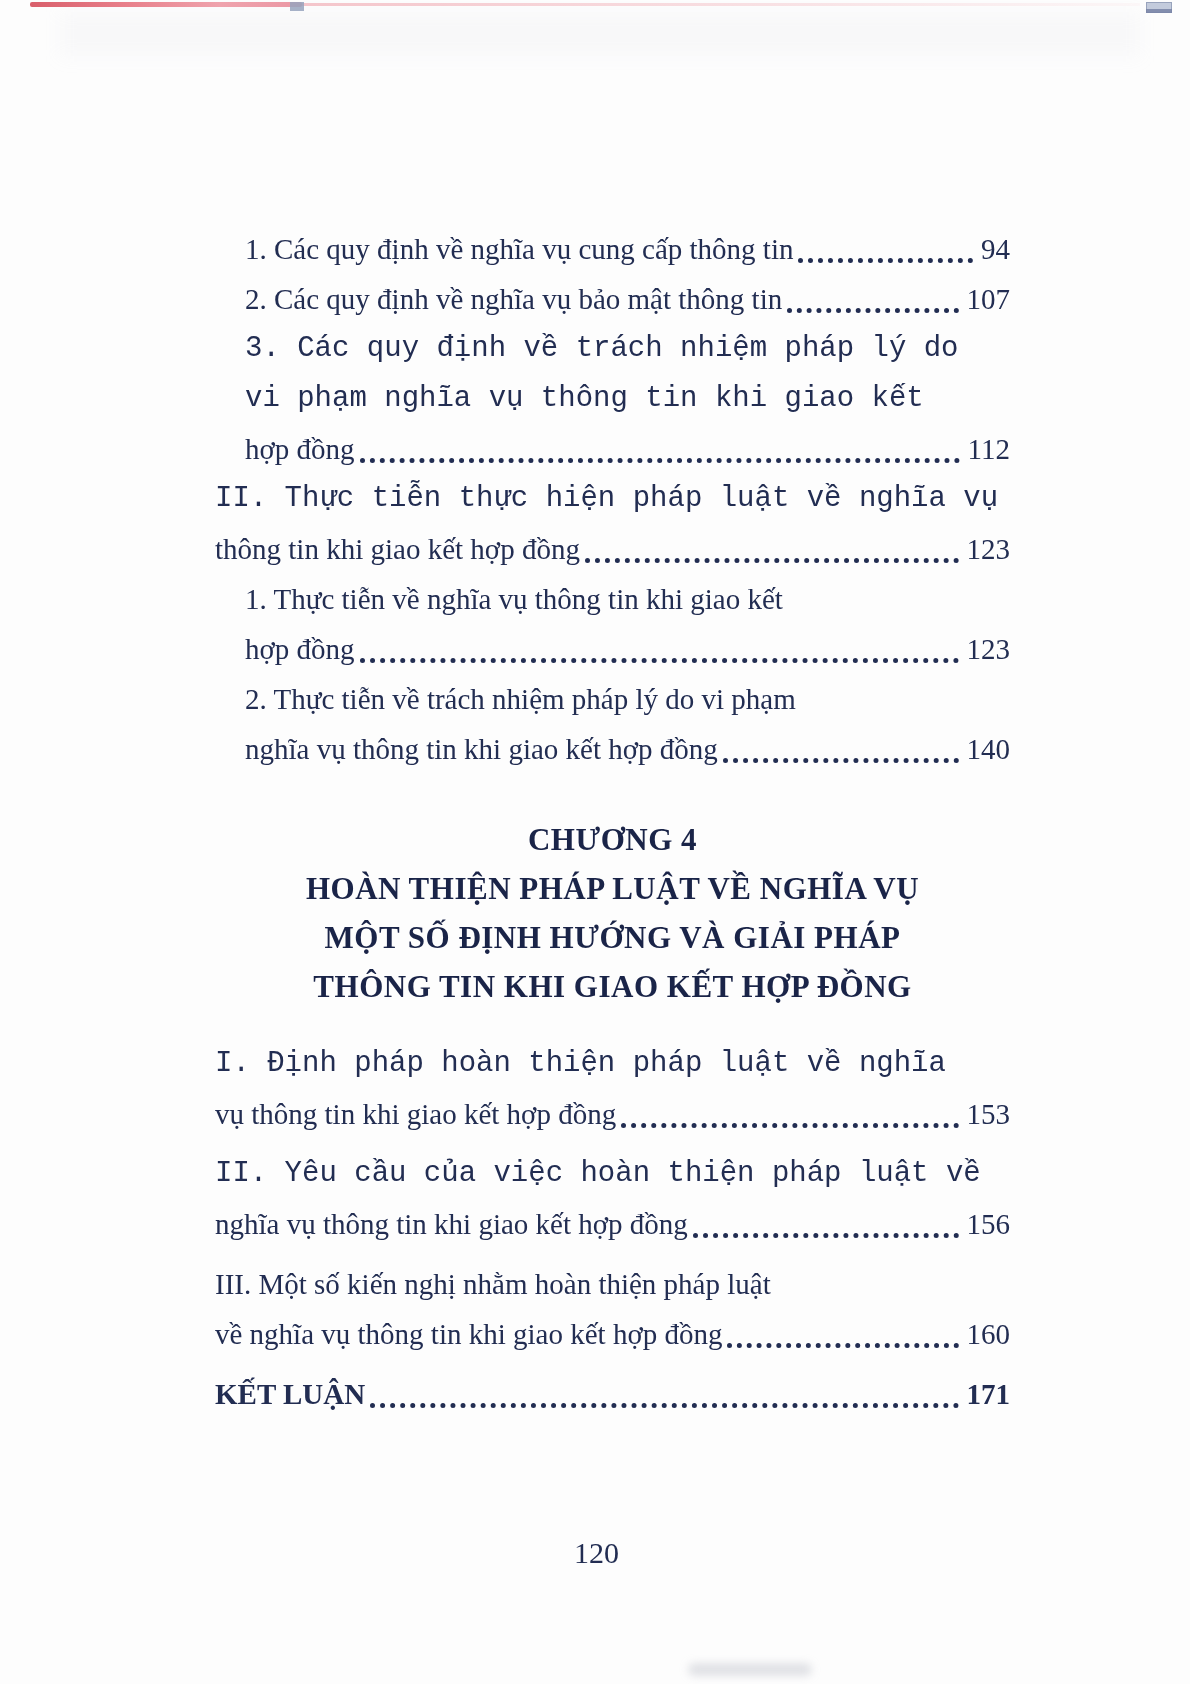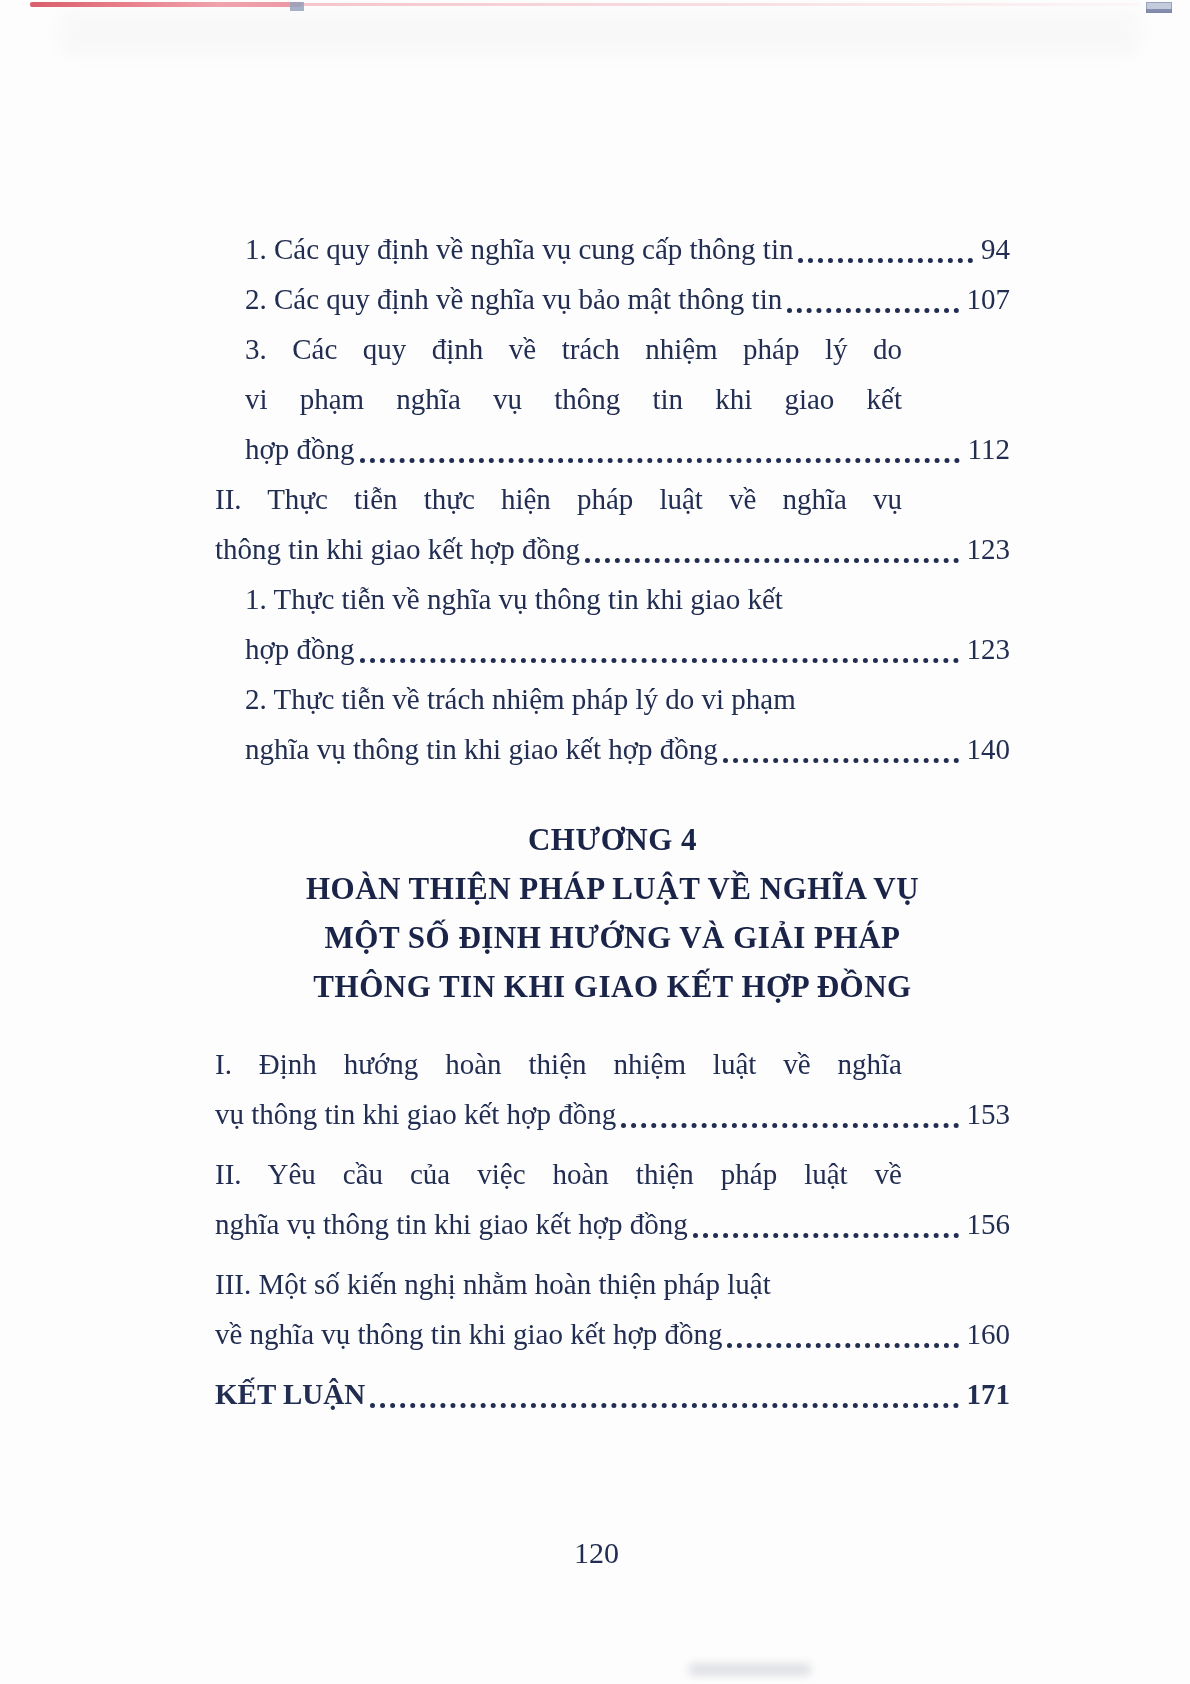--- a/index.html
+++ b/index.html
@@ -28,21 +28,21 @@
   .a-smudge { position:absolute; left:688px; top:1663px; width:124px; height:13px;
              background: rgba(150,156,170,0.28); border-radius:7px; filter: blur(4px); }
 
   
   .content { position:absolute; left:215px; top:224px; width:795px; }
 
   .row { font-size:29px; line-height:50px; }
   .row.sub { padding-left:30px; }
   .row.flexrow { display:flex; }
   .row.noleader { padding-right:108px; }
-  .row.just { text-align: justify; text-align-last: justify; }
+  .row.just { text-align: justify; text-align-last: justify; font-family: Liberation Mono, monospace; }
   .row.gap { margin-top:10px; }
   .row.bold { font-weight:bold; }
   .txt { white-space:nowrap; }
   .row.flexrow .txt { flex:0 0 auto; }
   .dots { flex:1 1 auto; align-self:flex-end;
           border-bottom:5px dotted var(--ink, #222d52);
           margin:0 8px 11px 5px; min-width:14px; }
   .pg { flex:0 0 auto; white-space:nowrap; }
 
   .chapter { margin-top:41px; text-align:center; color:var(--heading-ink,#1a2448); }
@@ -104,21 +104,21 @@
       </div>
 
     <div class="chapter">
       <div class="ch-line">CHƯƠNG 4</div>
       <div class="ch-line">HOÀN THIỆN PHÁP LUẬT VỀ NGHĨA VỤ</div>
       <div class="ch-line">MỘT SỐ ĐỊNH HƯỚNG VÀ GIẢI PHÁP</div>
       <div class="ch-line">THÔNG TIN KHI GIAO KẾT HỢP ĐỒNG</div>
     </div>
 
     <div id="toc-bottom">
-        <div class="row noleader just"><span class="txt">I. Định hướng hoàn thiện nhiệm luật về nghĩa</span></div>
+        <div class="row noleader just"><span class="txt">I. Định pháp hoàn thiện pháp luật về nghĩa</span></div>
         <div class="row flexrow">
           <span class="txt">vụ thông tin khi giao kết hợp đồng</span>
           <span class="dots"></span>
           <span class="pg">153</span>
         </div>
         <div class="row noleader just gap"><span class="txt">II. Yêu cầu của việc hoàn thiện pháp luật về</span></div>
         <div class="row flexrow">
           <span class="txt">nghĩa vụ thông tin khi giao kết hợp đồng</span>
           <span class="dots"></span>
           <span class="pg">156</span>

